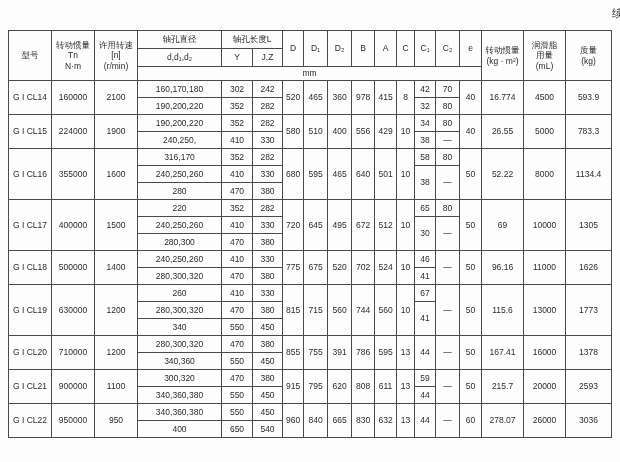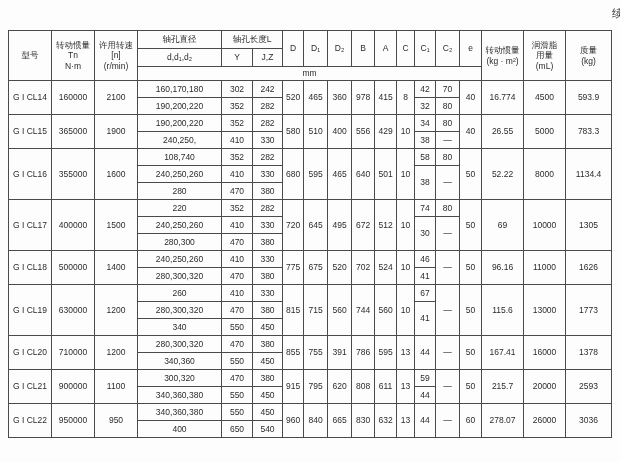--- a/index.html
+++ b/index.html
@@ -132,21 +132,21 @@
         </tr>
         <tr>
           <td class="bore">190,200,220</td>
           <td>352</td>
           <td>282</td>
           <td>32</td>
           <td>80</td>
         </tr>
         <tr>
           <td rowspan="2">G I CL15</td>
-          <td rowspan="2">365000</td>
+          <td rowspan="2">224000</td>
           <td rowspan="2">1900</td>
           <td class="bore">190,200,220</td>
           <td>352</td>
           <td>282</td>
           <td rowspan="2">580</td>
           <td rowspan="2">510</td>
           <td rowspan="2">400</td>
           <td rowspan="2">556</td>
           <td rowspan="2">429</td>
           <td rowspan="2">10</td>
@@ -161,21 +161,21 @@
           <td class="bore">240,250,</td>
           <td>410</td>
           <td>330</td>
           <td>38</td>
           <td>—</td>
         </tr>
         <tr>
           <td rowspan="3">G I CL16</td>
           <td rowspan="3">355000</td>
           <td rowspan="3">1600</td>
-          <td class="bore">108,740</td>
+          <td class="bore">316,170</td>
           <td>352</td>
           <td>282</td>
           <td rowspan="3">680</td>
           <td rowspan="3">595</td>
           <td rowspan="3">465</td>
           <td rowspan="3">640</td>
           <td rowspan="3">501</td>
           <td rowspan="3">10</td>
           <td>58</td>
           <td>80</td>
@@ -202,21 +202,21 @@
           <td rowspan="3">1500</td>
           <td class="bore">220</td>
           <td>352</td>
           <td>282</td>
           <td rowspan="3">720</td>
           <td rowspan="3">645</td>
           <td rowspan="3">495</td>
           <td rowspan="3">672</td>
           <td rowspan="3">512</td>
           <td rowspan="3">10</td>
-          <td>74</td>
+          <td>65</td>
           <td>80</td>
           <td rowspan="3">50</td>
           <td rowspan="3">69</td>
           <td rowspan="3">10000</td>
           <td rowspan="3">1305</td>
         </tr>
         <tr>
           <td class="bore">240,250,260</td>
           <td>410</td>
           <td>330</td>

